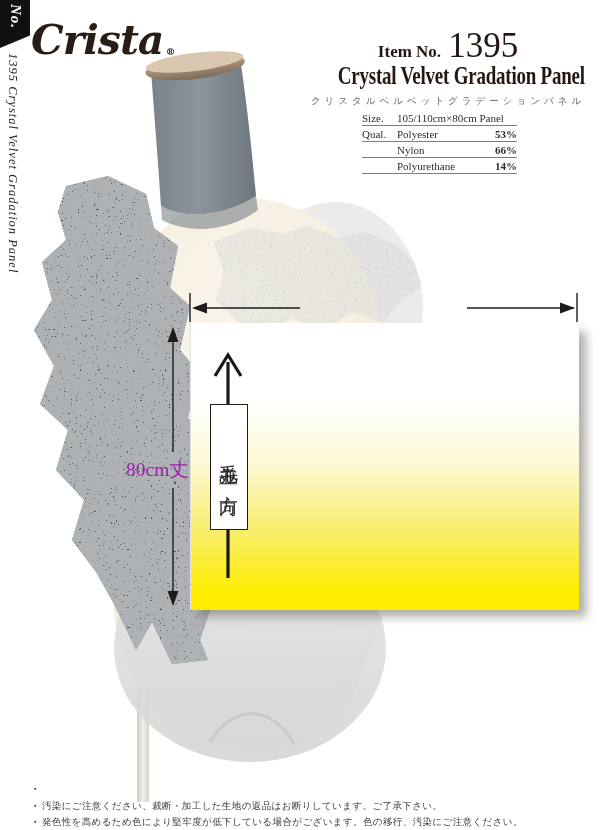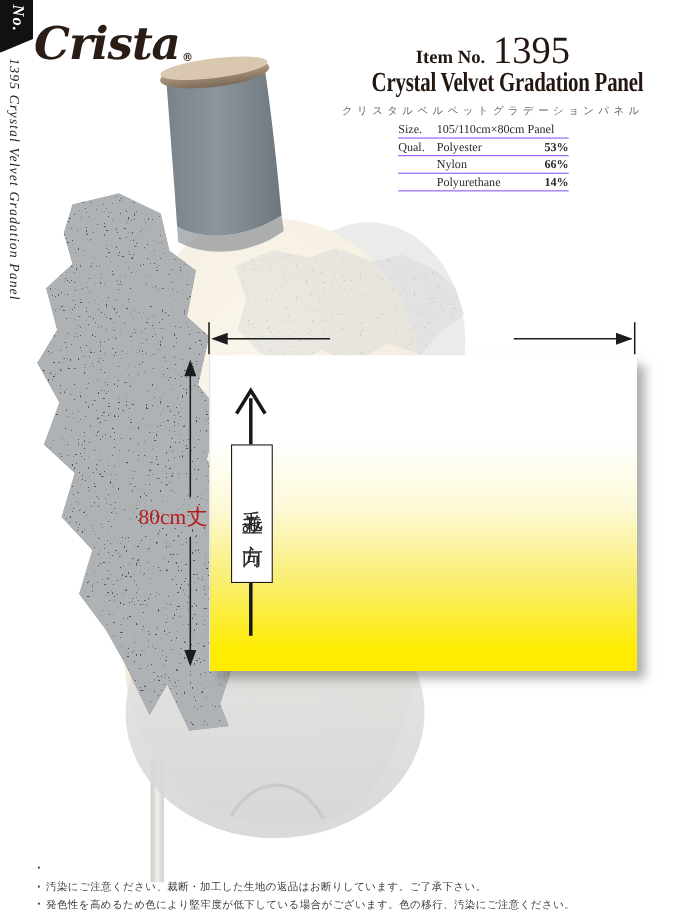--- a/index.html
+++ b/index.html
@@ -48,21 +48,21 @@
   .panel {
     position:absolute; left:190px; top:323px; width:388px; height:287px; z-index:1;
     box-shadow:8px 8px 9px -1px rgba(108,108,102,.55);
     border-left:1px solid #e4e4de;
   }
   .dims-svg { position:absolute; left:0; top:0; z-index:2; pointer-events:none; }
   .dim-w-label {
     position:absolute; left:300px; top:292px; width:167px; text-align:center;
     font-size:21px; color:#161616; letter-spacing:1px; z-index:3; white-space:nowrap;
   }
-  .dim-h-label { position:absolute; left:126px; top:456px; font-size:19.5px; color:#b91c1c; z-index:3; white-space:nowrap; }
+  .dim-h-label { position:absolute; left:126px; top:456px; font-size:19.5px; color:#a21caf; z-index:3; white-space:nowrap; }
   .nap-box {
     position:absolute; left:210px; top:404px; width:36px; height:124px; background:#ffffff;
     border:1.5px solid #1d1d1d; display:flex; align-items:center; justify-content:center; z-index:3;
   }
   .nap-box span {
     writing-mode:vertical-rl; text-orientation:upright; -webkit-text-orientation:upright;
     font-size:19px; color:#2a2a2a; letter-spacing:3px; line-height:1;
   }
   
   .footnotes { position:absolute; left:34px; top:783px; font-size:9.5px; color:#403a34; z-index:6; }

